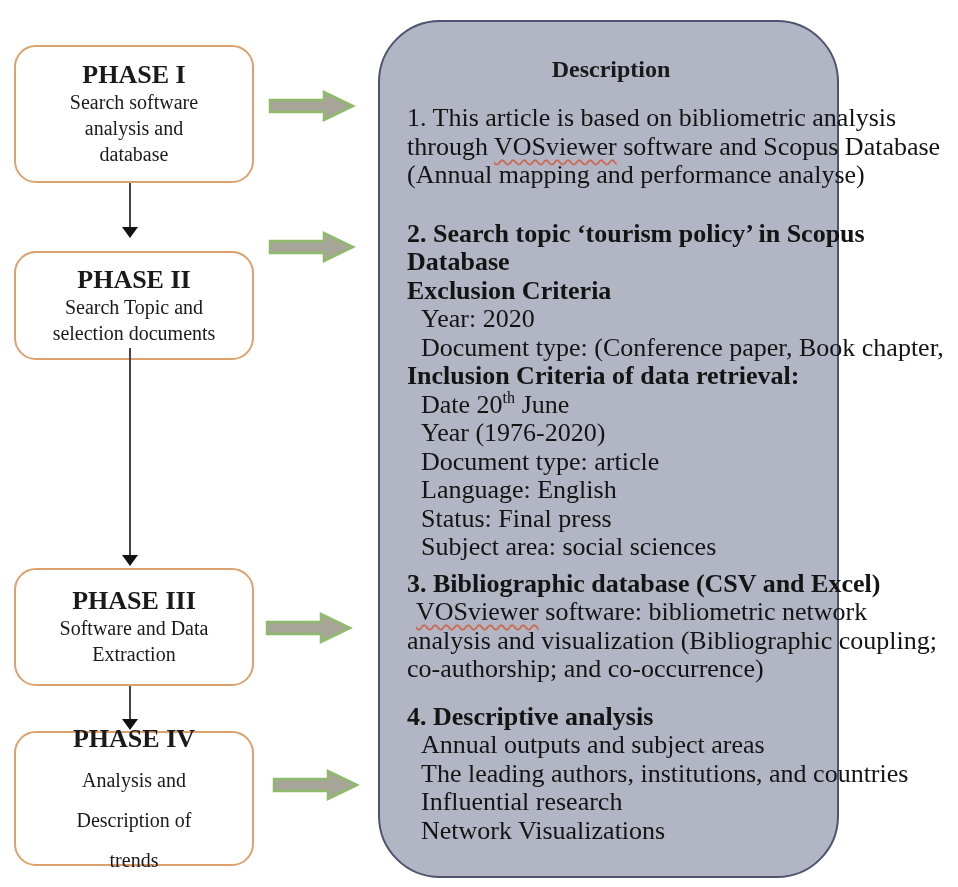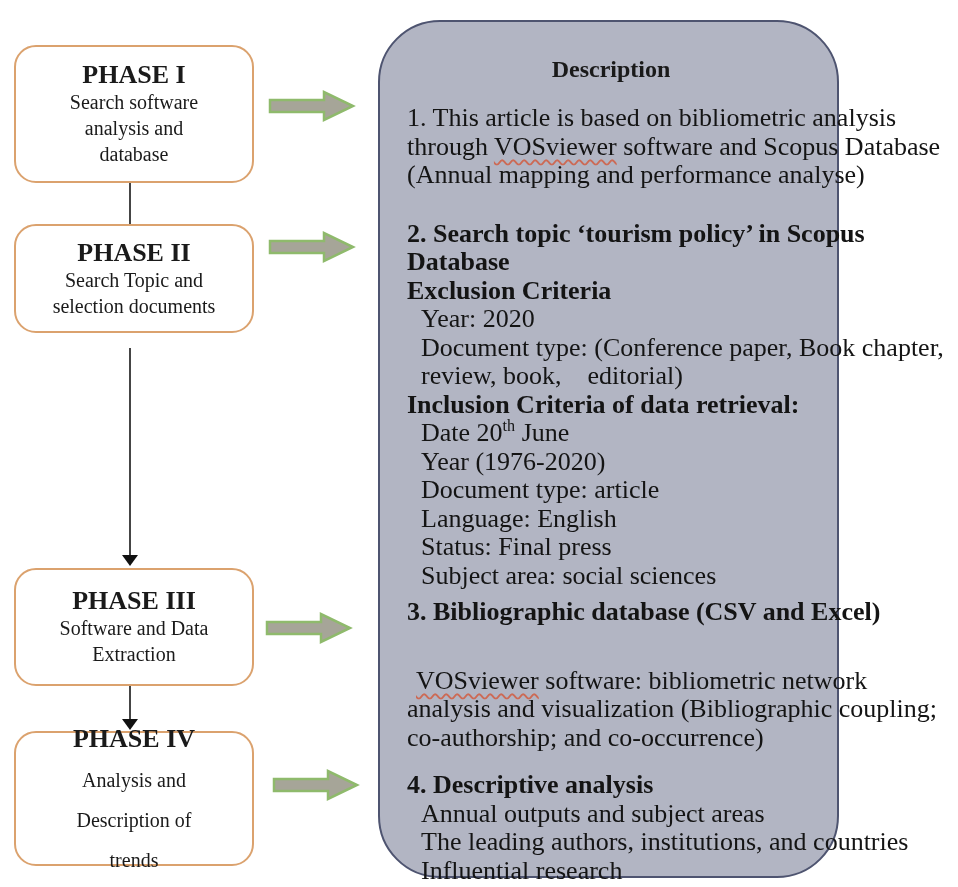--- a/index.html
+++ b/index.html
@@ -13,21 +13,21 @@
   .phase-box{
     position:absolute;left:14px;width:240px;box-sizing:border-box;
     background:#ffffff;border:2px solid #dba26e;border-radius:22px;
     display:flex;flex-direction:column;align-items:center;justify-content:center;
     text-align:center;
   }
   .phase-title{font-weight:bold;font-size:26px;line-height:28px;}
   .phase-line{font-size:20px;line-height:26px;}
 
   #phase-box-1{top:45px;height:138px;}
-  #phase-box-2{top:224px;height:109px;}
+  #phase-box-2{top:251px;height:109px;}
   #phase-box-3{top:568px;height:118px;}
   #phase-box-4{top:731px;height:135px;gap:14px;}
 
   .connector{position:absolute;left:129px;width:2px;background:#454545;}
   #connector-1{top:183px;height:45px;}
   #connector-2{top:348px;height:208px;}
   #connector-3{top:686px;height:34px;}
 
   .conn-head{
     position:absolute;left:122px;width:0;height:0;
@@ -55,21 +55,21 @@
     text-align:center;font-weight:bold;font-size:24px;line-height:30px;margin-top:2px;
   }
   .p-item{font-size:26px;color:#141414;}
   .p-item .line{line-height:28.5px;white-space:pre;}
   #item-1{margin-top:20px;}
   #item-2{margin-top:30px;}
   #item-3{margin-top:8px;}
   #item-4{margin-top:19px;}
   .bold{font-weight:bold;}
   .ind{padding-left:14px;}
-  .ind-sm{padding-left:9px;margin-top:40px;}
+  .ind-sm{padding-left:9px;}
   .vos{
     text-decoration:underline;text-decoration-style:wavy;
     text-decoration-color:#cc6a55;text-decoration-thickness:1.5px;
     text-underline-offset:4px;
   }
   .sup{vertical-align:super;font-size:0.62em;line-height:0;text-align:right;}
 </style>
 </head>
 <body>
 
@@ -133,21 +133,20 @@
     <div class="line"><span>through </span><span class="vos">VOSviewer</span><span> software and Scopus Database</span></div>
     <div class="line">(Annual mapping and performance analyse)</div>
   </div>
 
   <div class="p-item" id="item-2">
     <div class="line bold">2. Search topic ‘tourism policy’ in Scopus</div>
     <div class="line bold">Database</div>
     <div class="line bold">Exclusion Criteria</div>
     <div class="line ind">Year: 2020</div>
     <div class="line ind">Document type: (Conference paper, Book chapter,</div>
-    <div class="line ind">review, book,    editorial)</div>
     <div class="line bold">Inclusion Criteria of data retrieval:</div>
     <div class="line ind"><span>Date 20</span><span class="sup">th</span><span> June</span></div>
     <div class="line ind">Year (1976-2020)</div>
     <div class="line ind">Document type: article</div>
     <div class="line ind">Language: English</div>
     <div class="line ind">Status: Final press</div>
     <div class="line ind">Subject area: social sciences</div>
   </div>
 
   <div class="p-item" id="item-3">

